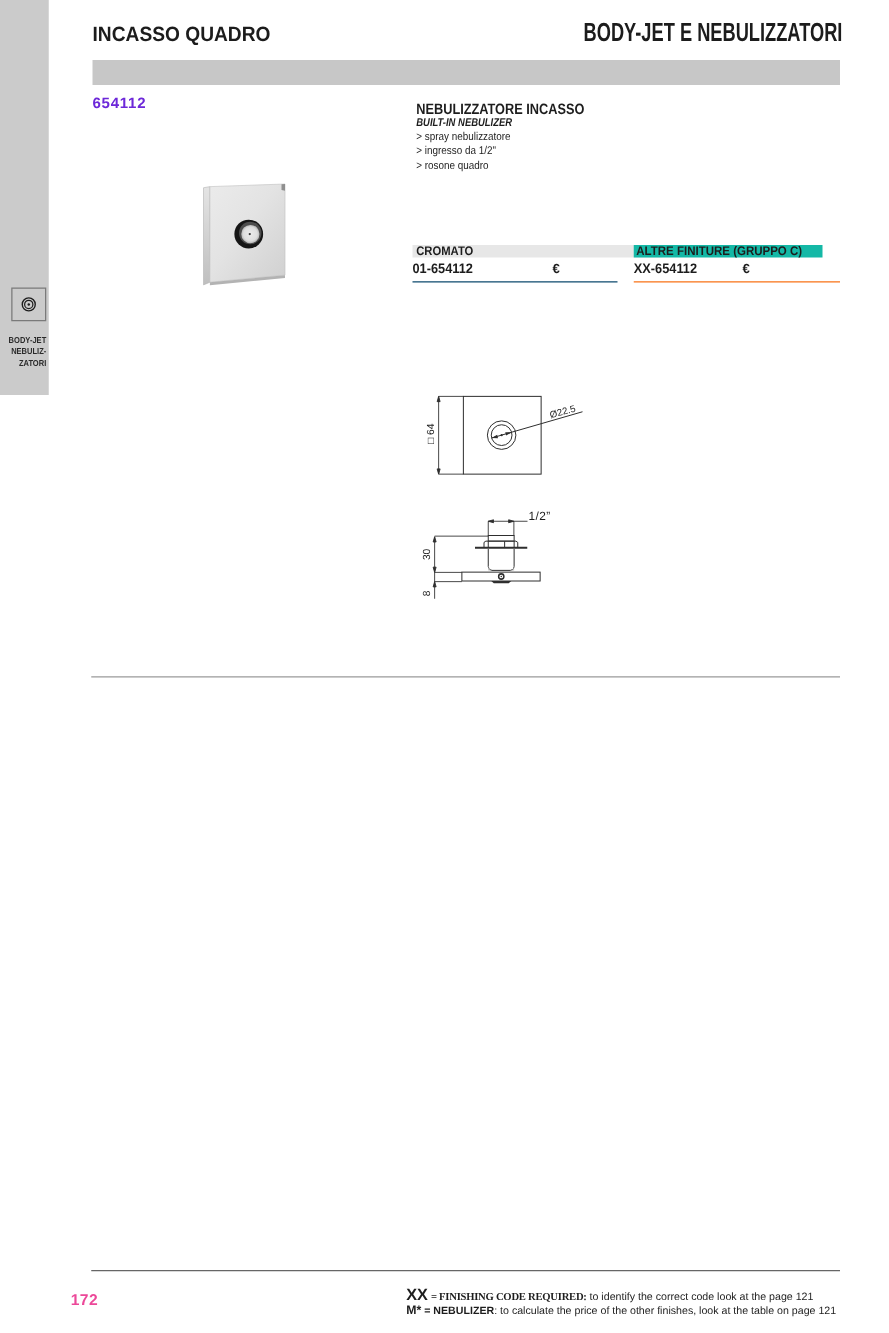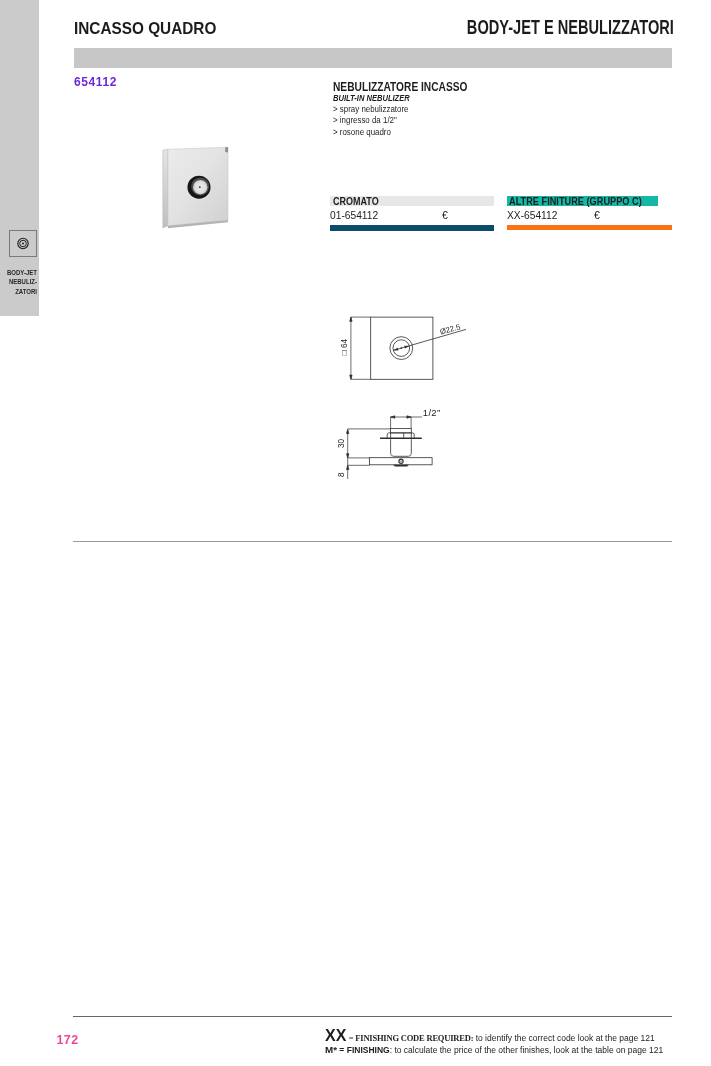--- a/index.html
+++ b/index.html
@@ -62,31 +62,31 @@
   <circle cx="45.3" cy="47.2" r="7.3" fill="url(#noz)"></circle>
   <circle cx="44.8" cy="47.2" r="0.9" fill="#3a3a3a"></circle>
 </svg>
 
 <div class="abs" style="left:333px;top:80px;font-size:12px;font-weight:bold;color:#1d1d1d;white-space:nowrap;transform-origin:left top;transform:scaleX(0.85);">NEBULIZZATORE INCASSO</div>
 
 <div class="abs" style="left:333px;top:93px;font-size:9px;font-weight:bold;font-style:italic;color:#1d1d1d;white-space:nowrap;transform-origin:left top;transform:scaleX(0.84);">BUILT-IN NEBULIZER</div>
 
 <div class="abs" style="left:333px;top:103.5px;font-size:9px;color:#1d1d1d;line-height:11.8px;white-space:nowrap;transform-origin:left top;transform:scaleX(0.88);">&gt; spray nebulizzatore<br>&gt; ingresso da 1/2"<br>&gt; rosone quadro</div>
 
-<div class="abs" style="left:330px;top:195.5px;width:164px;height:10.5px;background:#e7e7e7;">
+<div class="abs" style="left:330px;top:195.5px;width:164px;height:10.5px;background:#e7e7e7;padding-left:36px;">
     <span style="position:absolute;left:2.5px;top:0.5px;font-size:10px;font-weight:bold;color:#1d1d1d;white-space:nowrap;display:inline-block;transform-origin:left top;transform:scaleX(0.9);">CROMATO</span>
   </div>
 
-<div class="abs" style="left:330px;top:209px;width:164px;height:15.5px;border-bottom:6px solid #0c4a6e;font-size:11px;font-weight:normal;color:#1d1d1d;"><span style="display:inline-block;transform-origin:left top;transform:scaleX(0.93);">01-654112</span><span style="position:absolute;left:112px;font-size:10.5px;">€</span></div>
+<div class="abs" style="left:330px;top:209px;width:164px;height:15.5px;border-bottom:1px solid #0c4a6e;font-size:11px;font-weight:bold;color:#1d1d1d;"><span style="display:inline-block;transform-origin:left top;transform:scaleX(0.93);">01-654112</span><span style="position:absolute;left:112px;font-size:10.5px;">€</span></div>
 
 <div class="abs" style="left:507px;top:195.5px;width:151px;height:10.5px;background:#14b8a6;">
     <span style="position:absolute;left:1.5px;top:0px;font-size:10px;font-weight:bold;color:#1d1d1d;white-space:nowrap;display:inline-block;transform-origin:left top;transform:scaleX(0.92);">ALTRE FINITURE (GRUPPO C)</span>
   </div>
 
-<div class="abs" style="left:507px;top:209px;width:165px;height:15.5px;border-bottom:5px solid #f97316;font-size:11px;font-weight:normal;color:#1d1d1d;"><span style="display:inline-block;transform-origin:left top;transform:scaleX(0.93);">XX-654112</span><span style="position:absolute;left:87px;font-size:10.5px;">€</span></div>
+<div class="abs" style="left:507px;top:209px;width:165px;height:15.5px;border-bottom:1px solid #f97316;font-size:11px;font-weight:bold;color:#1d1d1d;"><span style="display:inline-block;transform-origin:left top;transform:scaleX(0.93);">XX-654112</span><span style="position:absolute;left:87px;font-size:10.5px;">€</span></div>
 
 <svg class="abs" style="left:330px;top:305px;" width="150" height="180" viewBox="0 0 150 180">
   <g fill="none" stroke="#2e2e2e" stroke-width="0.8">
 
     <rect x="40.7" y="12.1" width="62.2" height="62.2"></rect>
 
     <circle cx="71.3" cy="43.1" r="11.4"></circle>
 
     <circle cx="71.3" cy="43.1" r="8.3"></circle>
   </g>
@@ -156,15 +156,15 @@
   <text x="13.8" y="169.8" transform="rotate(-90 13.8 169.8)" font-size="8.2" fill="#1d1d1d" text-anchor="middle" font-family="Liberation Sans, sans-serif">8</text>
 </svg>
 
 <div class="abs" style="left:73px;top:541px;width:599px;height:1px;background:#9a9a9a;"></div>
 
 <div class="abs" style="left:73px;top:1016px;width:599px;height:1px;background:#666;"></div>
 
 <div class="abs" style="left:56.5px;top:1033px;font-size:12.5px;font-weight:bold;color:#ec4899;letter-spacing:0.4px;">172</div>
 
 <div class="abs" style="left:325px;top:1029.5px;font-size:8.5px;color:#1d1d1d;line-height:11.6px;">
-  <div><b style="font-size:16px;">XX</b> <b style="letter-spacing:-0.2px;font-family:Liberation Serif, serif;">= FINISHING CODE REQUIRED:</b> to identify the correct code look at the page 121</div>
-  <div><b style="font-size:9.8px;">M*</b> <b>= FINISHING</b>: to calculate the price of the other finishes, look at the table on page 121</div>
+  <div><b style="font-size:13px;">XX</b> <b style="letter-spacing:-0.2px;font-family:Liberation Serif, serif;">= FINISHING CODE REQUIRED:</b> to identify the correct code look at the page 121</div>
+  <div><b style="font-size:9.8px;">M*</b> <b>= NEBULIZER</b>: to calculate the price of the other finishes, look at the table on page 121</div>
 </div>
 
 </body></html>

